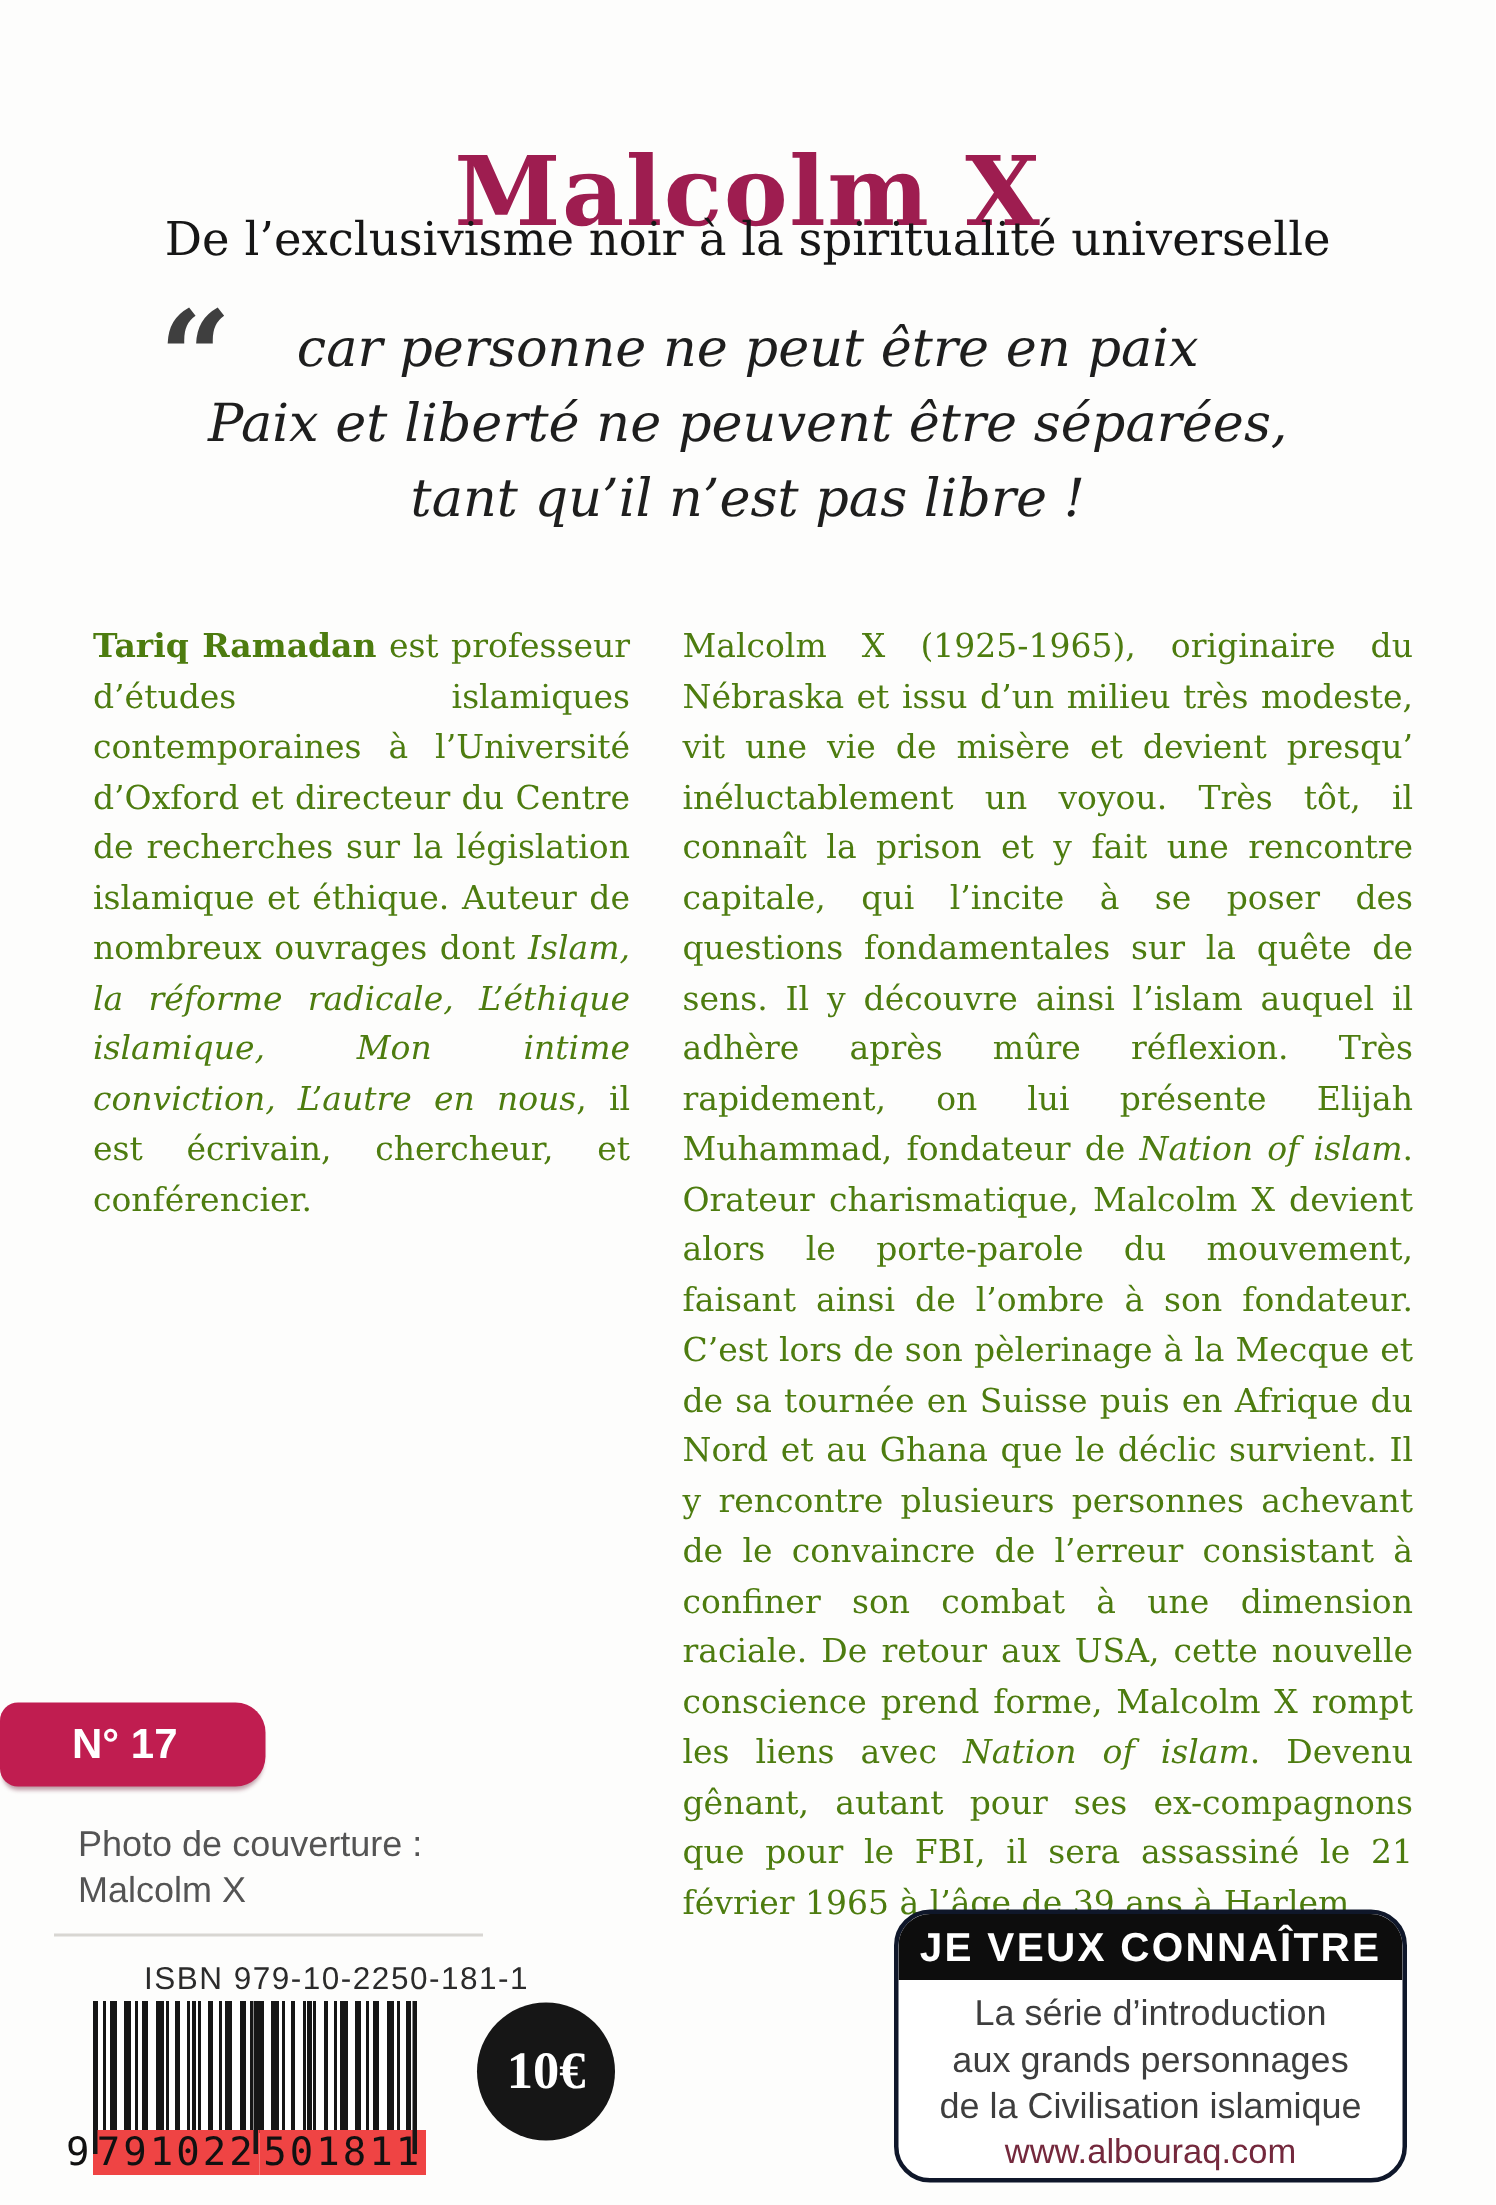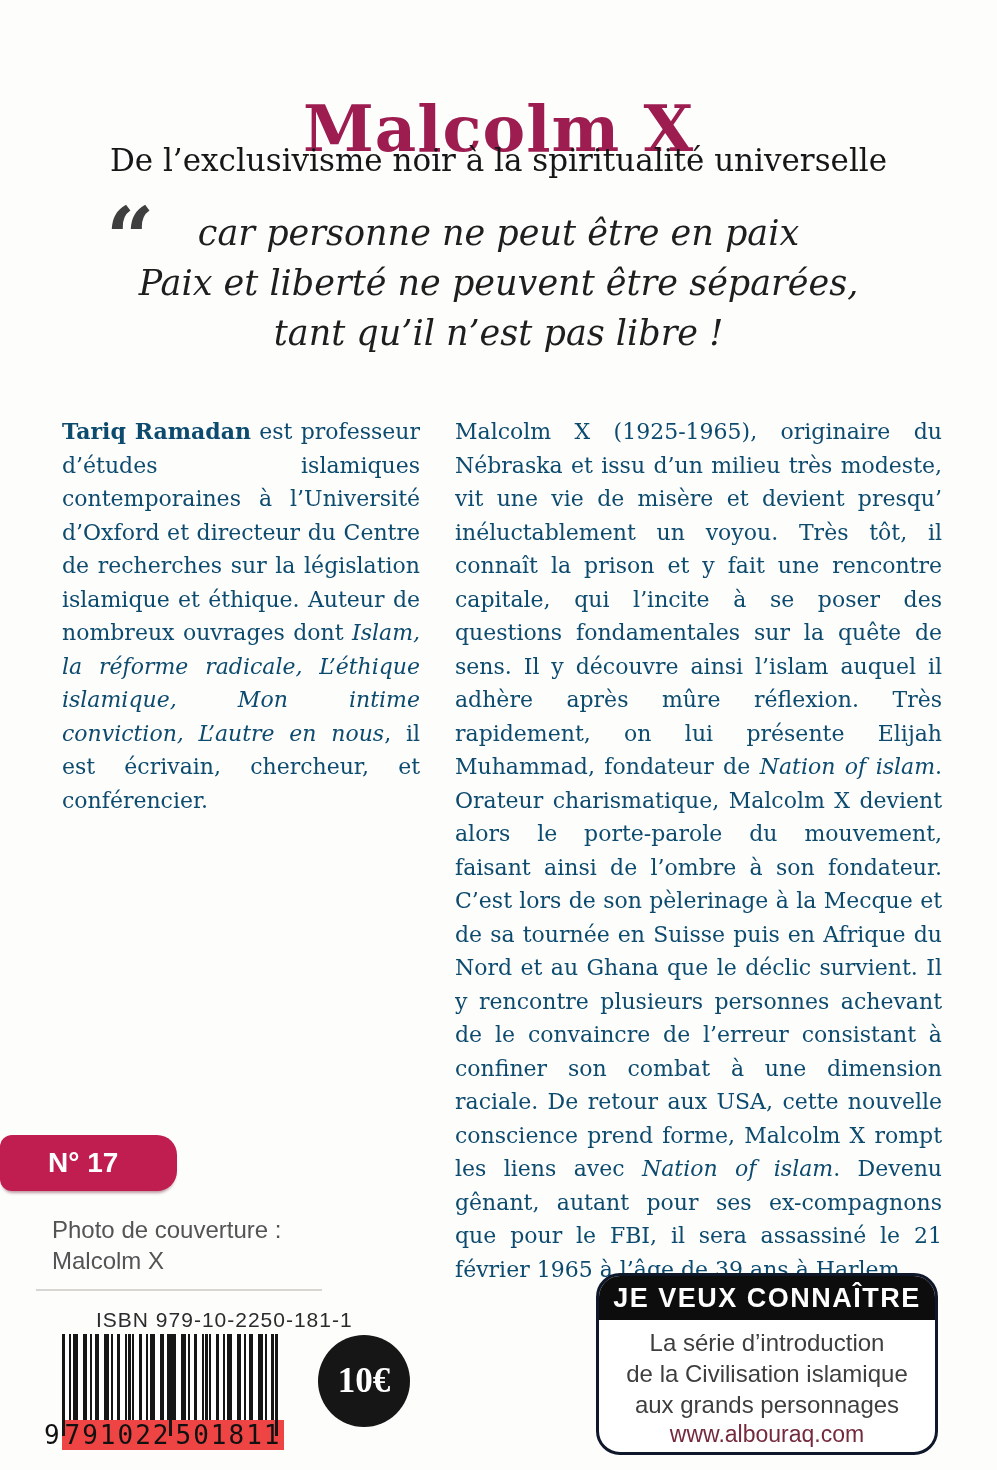--- a/index.html
+++ b/index.html
@@ -44,21 +44,21 @@
     line-height:1;
     color:#3f3f3f;
     font-family:"DejaVu Serif", serif;
   }
   
   .col{
     position:absolute;
     text-align:justify;
     font-size:22px;
     line-height:33.5px;
-    color:#0c4a6e;
+    color:#4d7c0f;
   }
   .col-left{left:62px;top:393px;width:358px;}
   .col-right{left:455px;top:393px;width:487px;}
   .run-bold{font-weight:bold;}
   .run-italic{font-style:italic;}
   
   .series-badge{
     position:absolute;
     left:0;top:1135px;
     width:177px;height:56px;
@@ -205,19 +205,19 @@
   </div>
 
   <div class="price-badge">
     <span>10€</span>
   </div>
 
   <div class="promo-box">
     <div class="promo-header">JE VEUX CONNAÎTRE</div>
     <div class="promo-lines">
         <div>La série d’introduction</div>
+        <div>aux grands personnages</div>
         <div>de la Civilisation islamique</div>
-        <div>aux grands personnages</div>
       </div>
     <div class="promo-url" style="color: rgb(116, 41, 61);">www.albouraq.com</div>
   </div>
 
 </div>
 
 </body></html>

